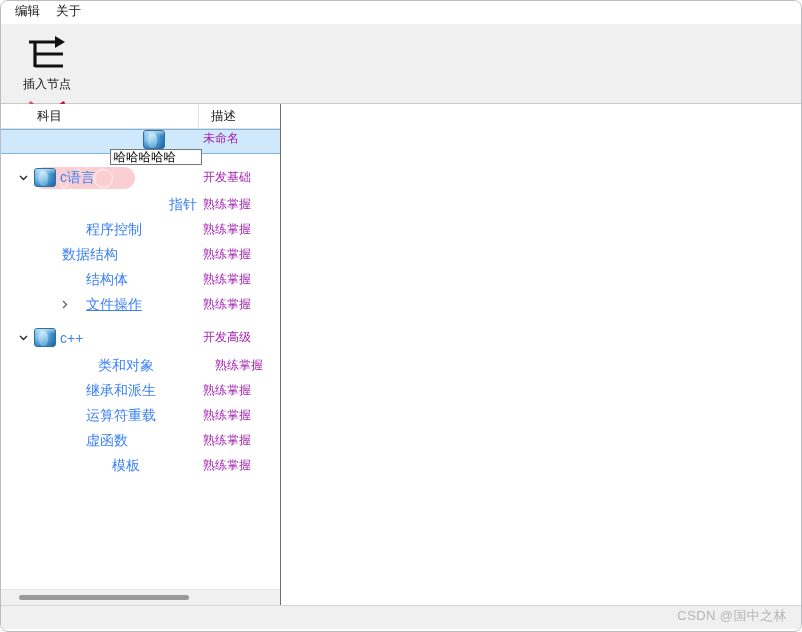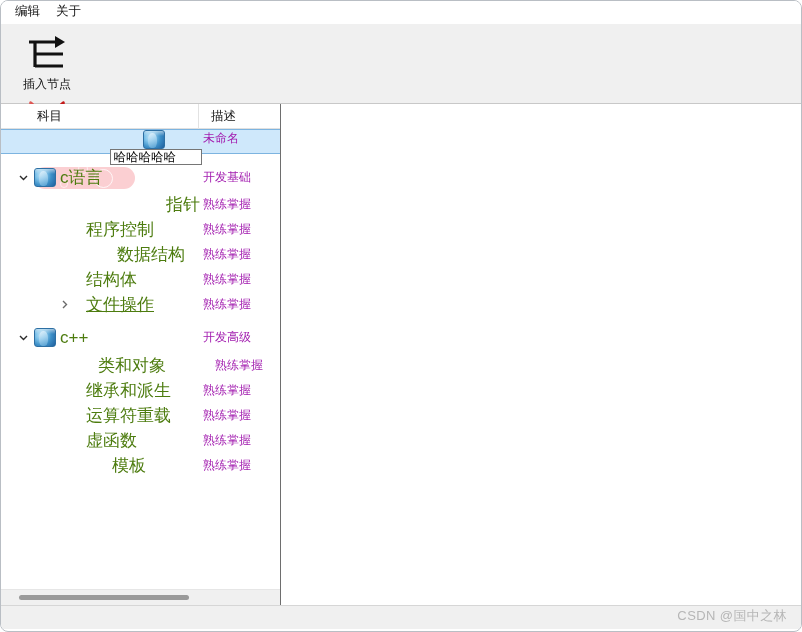--- a/index.html
+++ b/index.html
@@ -196,22 +196,22 @@
     background: linear-gradient(160deg, #e9f5fd 0%, #aad6f0 45%, #5aa3d4 100%);
     opacity: .85;
   }
   .node-icon::before {
     content: "";
     position: absolute;
     left: 0; top: 0; right: 0; height: 5px;
     background: linear-gradient(180deg, rgba(255,255,255,.55), rgba(255,255,255,0));
   }
   .node-label {
-    font-size: 17px;
-    color: #4d7c0f;
+    font-size: 14px;
+    color: #3b82f6;
     white-space: nowrap;
   }
   .node-desc {
     position: absolute;
     left: 202px;
     font-size: 12px;
     color: #a21caf;
     white-space: nowrap;
     font-family: Liberation Serif, serif;
   }
@@ -378,21 +378,21 @@
         <div style="height:2px"></div>
 
         <div class="row" style="padding-left:85px;justify-content:center;">
           <div class="node-label">指针</div>
           <div class="node-desc">熟练掌握</div>
         </div>
         <div class="row" style="padding-left:85px;">
           <div class="node-label">程序控制</div>
           <div class="node-desc">熟练掌握</div>
         </div>
-        <div class="row" style="padding-left:116px;">
+        <div class="row" style="padding-left:61px;">
           <div class="node-label">数据结构</div>
           <div class="node-desc">熟练掌握</div>
         </div>
         <div class="row" style="padding-left:85px;">
           <div class="node-label">结构体</div>
           <div class="node-desc">熟练掌握</div>
         </div>
         <div class="row" style="padding-left:52px;">
           <div class="twisty">
             <svg width="11" height="11" viewBox="0 0 11 11">

